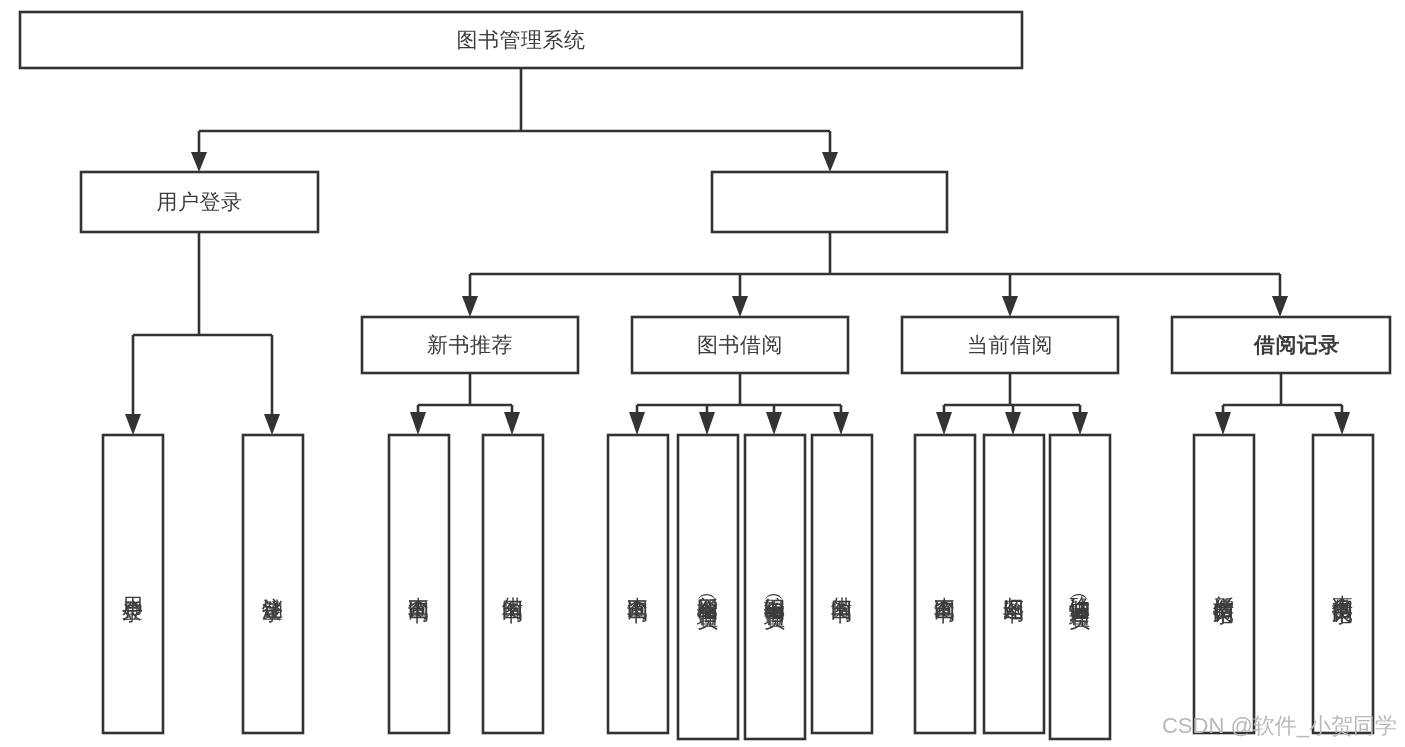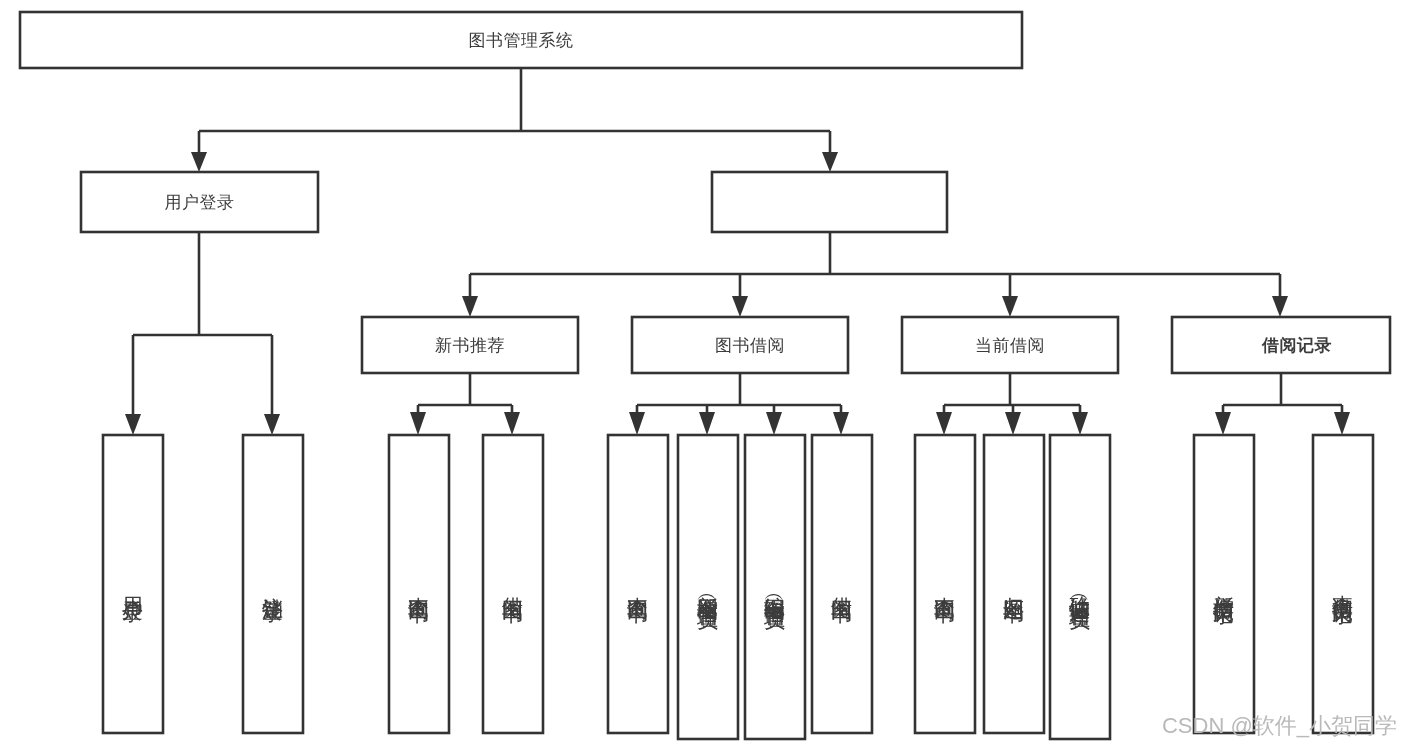--- a/index.html
+++ b/index.html
@@ -40,21 +40,21 @@
   .arrow-head {
     fill: #333333;
     stroke: none;
   }
   .node-label-h {
     position: absolute;
     display: flex;
     align-items: center;
     justify-content: center;
     color: #3c3c3c;
-    font-size: 17px;
+    font-size: 21px;
     letter-spacing: 0.5px;
     white-space: nowrap;
     pointer-events: none;
     border-radius: 17px;
   }
   .node-label-v {
     position: absolute;
     display: flex;
     align-items: center;
     justify-content: center;
@@ -170,21 +170,21 @@
     <rect class="node-box" x="1194" y="435" width="60" height="298"></rect>
     <rect class="node-box" x="1313" y="435" width="60" height="298"></rect>
 
   </svg>
 
   <div class="node-label-h" style="left:20px; top:12px; width:1002px; height:56px;">图书管理系统</div>
 
   <div class="node-label-h" style="left:81px; top:172px; width:237px; height:60px;">用户登录</div>
 
   <div class="node-label-h" style="left:362px; top:317px; width:216px; height:56px;">新书推荐</div>
-  <div class="node-label-h" style="left:632px; top:317px; width:216px; height:56px;margin-left:10px;">图书借阅</div>
+  <div class="node-label-h" style="left:632px; top:317px; width:216px; height:56px;">图书借阅</div>
   <div class="node-label-h" style="left:902px; top:317px; width:216px; height:56px;">当前借阅</div>
   <div class="node-label-h" style="left:1172px; top:317px; width:250px; height:56px;font-weight:bold;">借阅记录</div>
 
   <div class="node-label-v" style="left:103px; top:435px; width:60px; height:298px;">用户登录</div>
   <div class="node-label-v" style="left:243px; top:435px; width:60px; height:298px;">注销登录</div>
 
   <div class="node-label-v" style="left:389px; top:435px; width:60px; height:298px;">查询图书</div>
   <div class="node-label-v" style="left:483px; top:435px; width:60px; height:298px;">借阅图书</div>
 
   <div class="node-label-v" style="left:608px; top:435px; width:60px; height:298px;">查询图书</div>

